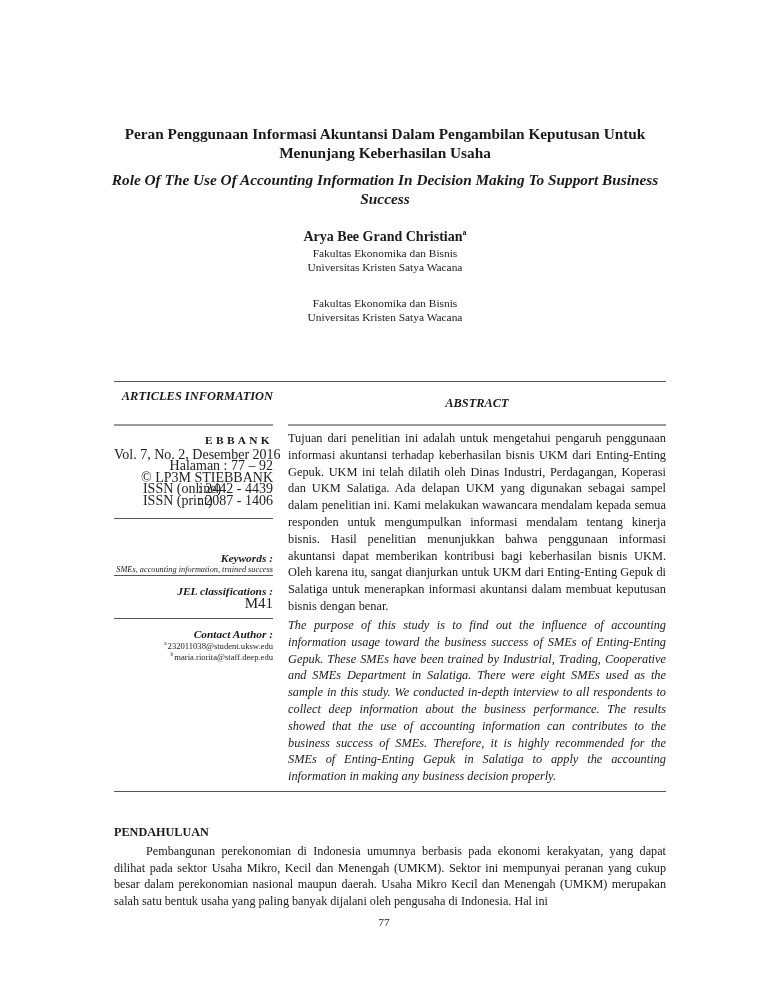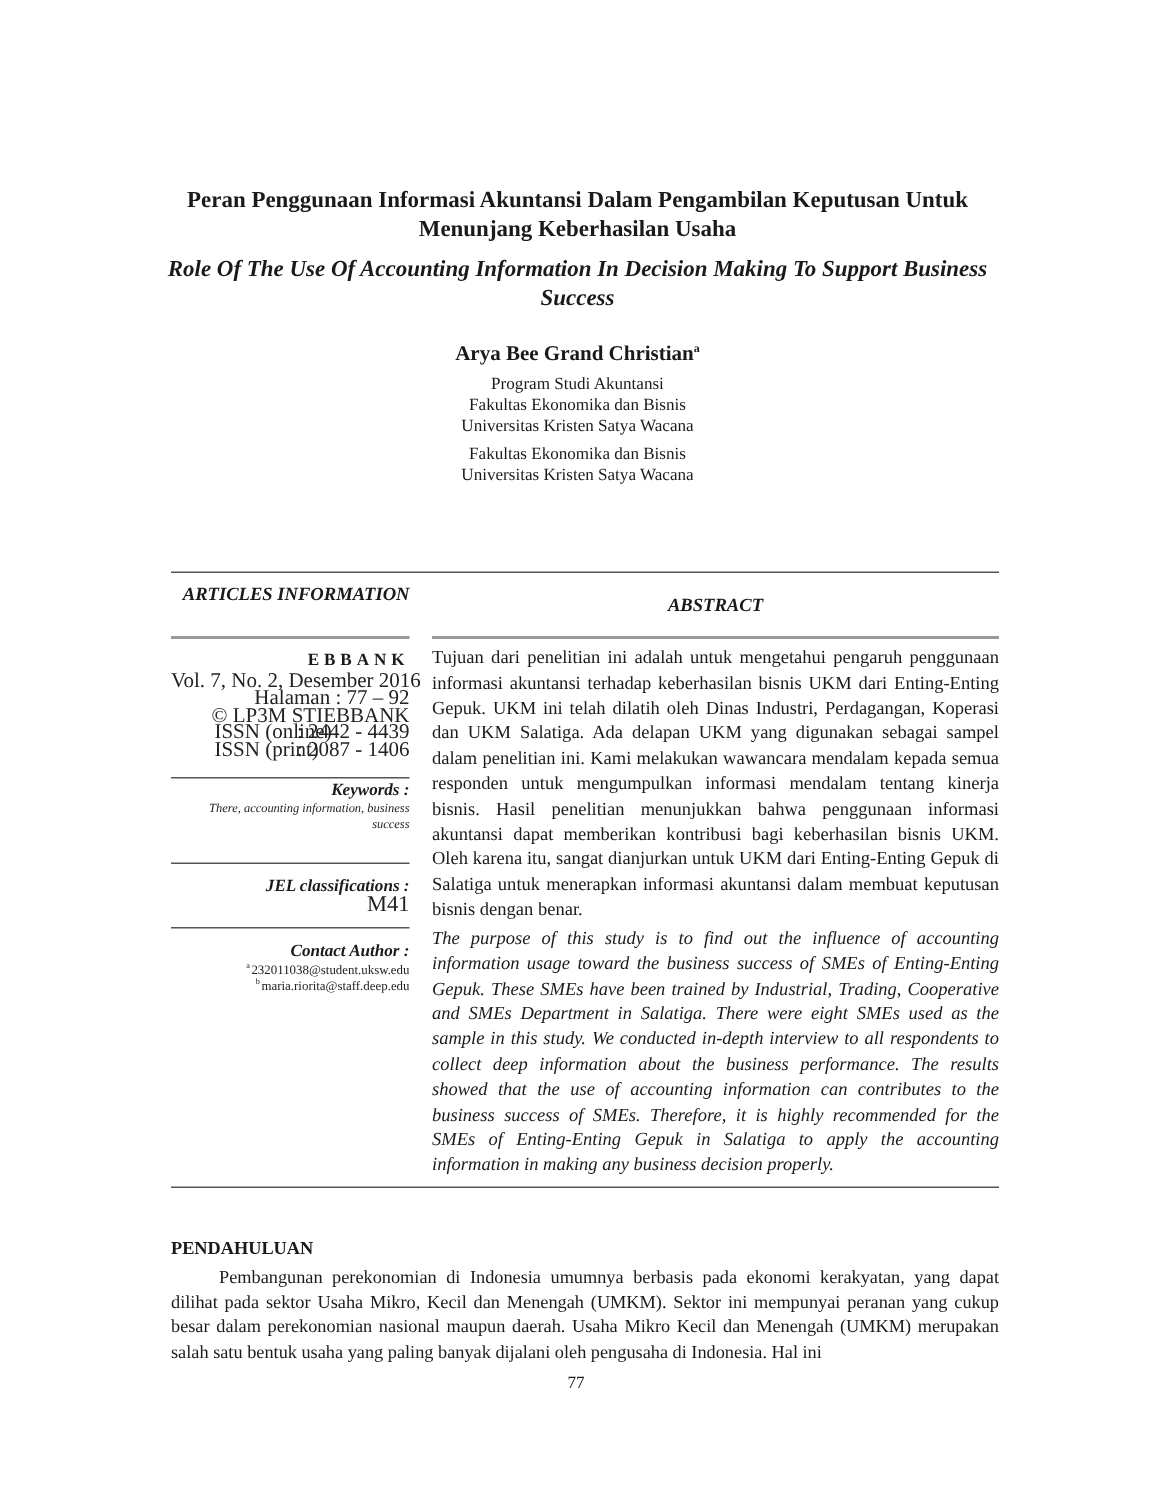--- a/index.html
+++ b/index.html
@@ -71,21 +71,20 @@
   .page-num { left: 0; width: 768px; top: 916px; font-size: 11.4px; text-align: center; }
 </style>
 </head>
 <body>
 
 <div class="abs title-id">Peran Penggunaan Informasi Akuntansi Dalam Pengambilan Keputusan Untuk Menunjang Keberhasilan Usaha</div>
 <div class="abs title-en">Role Of The Use Of Accounting Information In Decision Making To Support Business Success</div>
 
 <div class="abs author-block" style="top:228px;">
   <div class="author-name"><span>Arya Bee Grand Christian</span><sup>a</sup></div>
-  <div class="affil" style="margin-top:3px;">Program Studi Akuntansi</div>
   <div class="affil">Fakultas Ekonomika dan Bisnis</div>
   <div class="affil">Universitas Kristen Satya Wacana</div>
 </div>
 
 <div class="abs author-block" style="top:296px;">
   <div class="affil">Fakultas Ekonomika dan Bisnis</div>
   <div class="affil">Universitas Kristen Satya Wacana</div>
 </div>
 
 <div class="rule" style="left:114px; width:552px; top:381px;"></div>
@@ -101,23 +100,23 @@
 
 <div class="abs info-block" style="top:433px;">
   <div class="journal-name">EBBANK</div>
   <div class="meta-line" style="margin-top:2px;">Vol. 7, No. 2, Desember 2016</div>
   <div class="meta-line">Halaman : 77 – 92</div>
   <div class="meta-line">© LP3M STIEBBANK</div>
   <div class="meta-line"><span class="meta-key">ISSN (online)</span><span>: 2442 - 4439</span></div>
   <div class="meta-line"><span class="meta-key">ISSN (print)</span><span>: 2087 - 1406</span></div>
 </div>
 
-<div class="abs info-block" style="top:521px;">
+<div class="abs info-block" style="top:552px;">
   <div class="sec-title">Keywords :</div>
-  <div class="sec-small-it">There, accounting information, business success</div>
+  <div class="sec-small-it">SMEs, accounting information, trained success</div>
 </div>
 
 <div class="abs info-block" style="top:585px;">
   <div class="sec-title">JEL classifications :</div>
   <div class="sec-small">M41</div>
 </div>
 
 <div class="abs info-block" style="top:628px;">
   <div class="sec-title">Contact Author :</div>
   <div class="contact-line"><sup>a</sup><span>232011038@student.uksw.edu</span></div>

